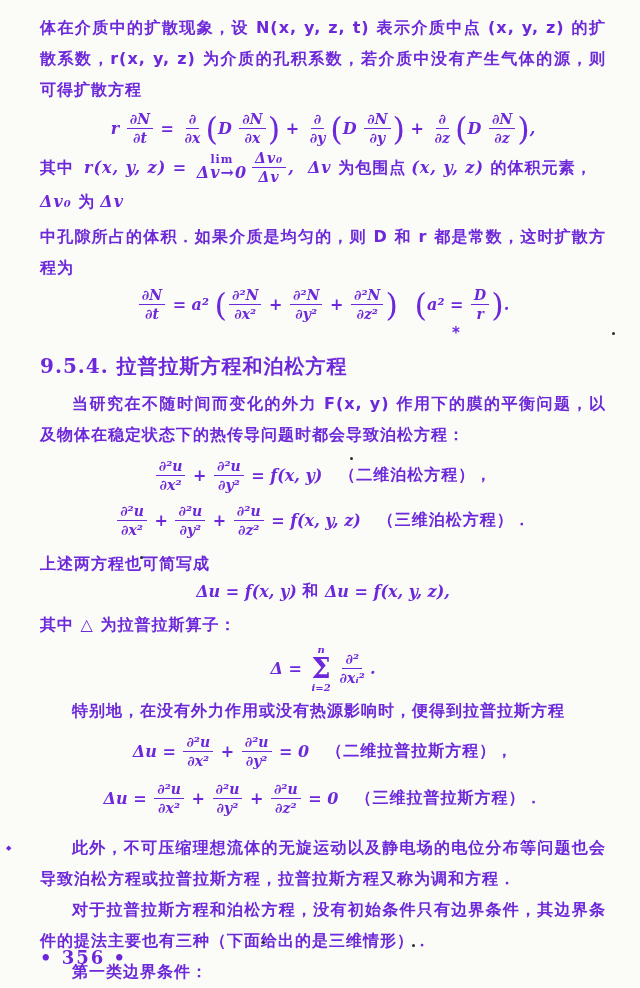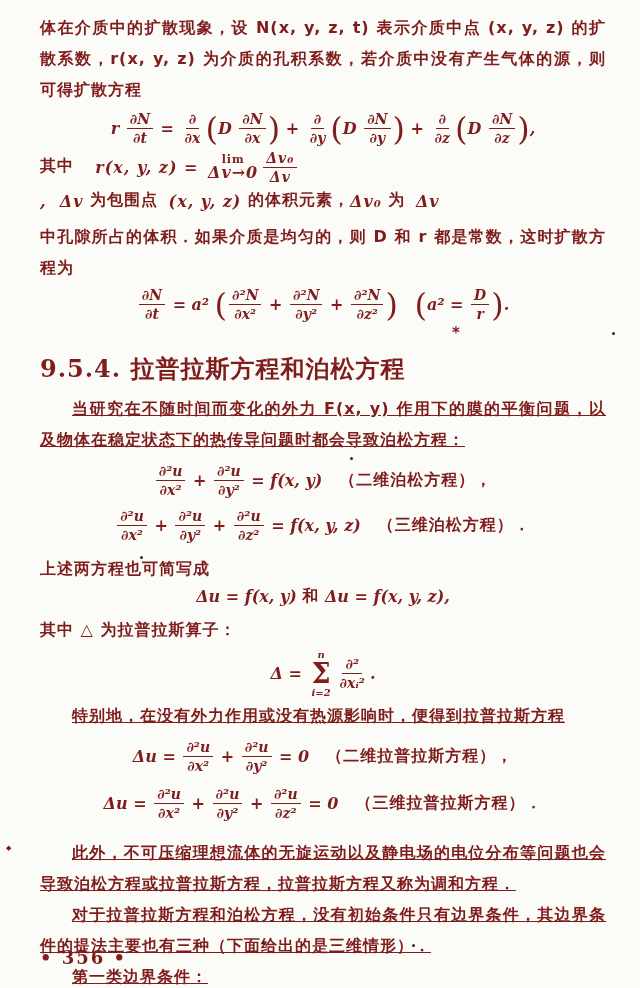--- a/index.html
+++ b/index.html
@@ -1,40 +1,40 @@
 <!DOCTYPE html>
 <html><head>
 <meta charset="utf-8">
 <style>
   html,body{margin:0;padding:0;background:#e9e9e6;}
   .page{
     position:relative;
     width:640px;height:988px;
     margin:0 auto;
     background:#fbfbf8;
-    color:#7f1d1d;
+    color:#6d28d9;
     box-sizing:border-box;
     padding:12px 34px 0 40px;
     overflow:hidden;
     font-family:"DejaVu Sans","Liberation Sans",sans-serif;
   }
   
   .para{
     margin:0;
     font-size:16px;
     line-height:31px;
     font-weight:600;
     letter-spacing:1px;
     text-align:justify;
     white-space:pre-wrap;
   }
-  .indent{text-indent:2em;text-decoration:underline;}
+  .indent{text-indent:2em;}
   .heading{
     margin:14px 0 8px 0;
-    font-size:24px;
+    font-size:20px;
     font-weight:700;
     letter-spacing:1px;
     font-family:"DejaVu Serif","Liberation Serif",serif;
   }
   
   .eq{
     margin:4px 0;
     text-align:center;
     font-size:16px;
     min-height:34px;
@@ -44,21 +44,21 @@
   
   .mt{
     font-family:"DejaVu Serif","Liberation Serif",serif;
     font-style:italic;
     font-weight:600;
     font-size:16px;
     white-space:pre;
     vertical-align:middle;
   }
   .mk{
-    font-family:Liberation Mono, monospace;
+    font-family:Liberation Serif, serif;
     font-style:normal;
     font-weight:600;
     font-size:16px;
     letter-spacing:1px;
     white-space:pre;
     vertical-align:middle;
   }
   .frac{
     display:inline-flex;
     flex-direction:column;

